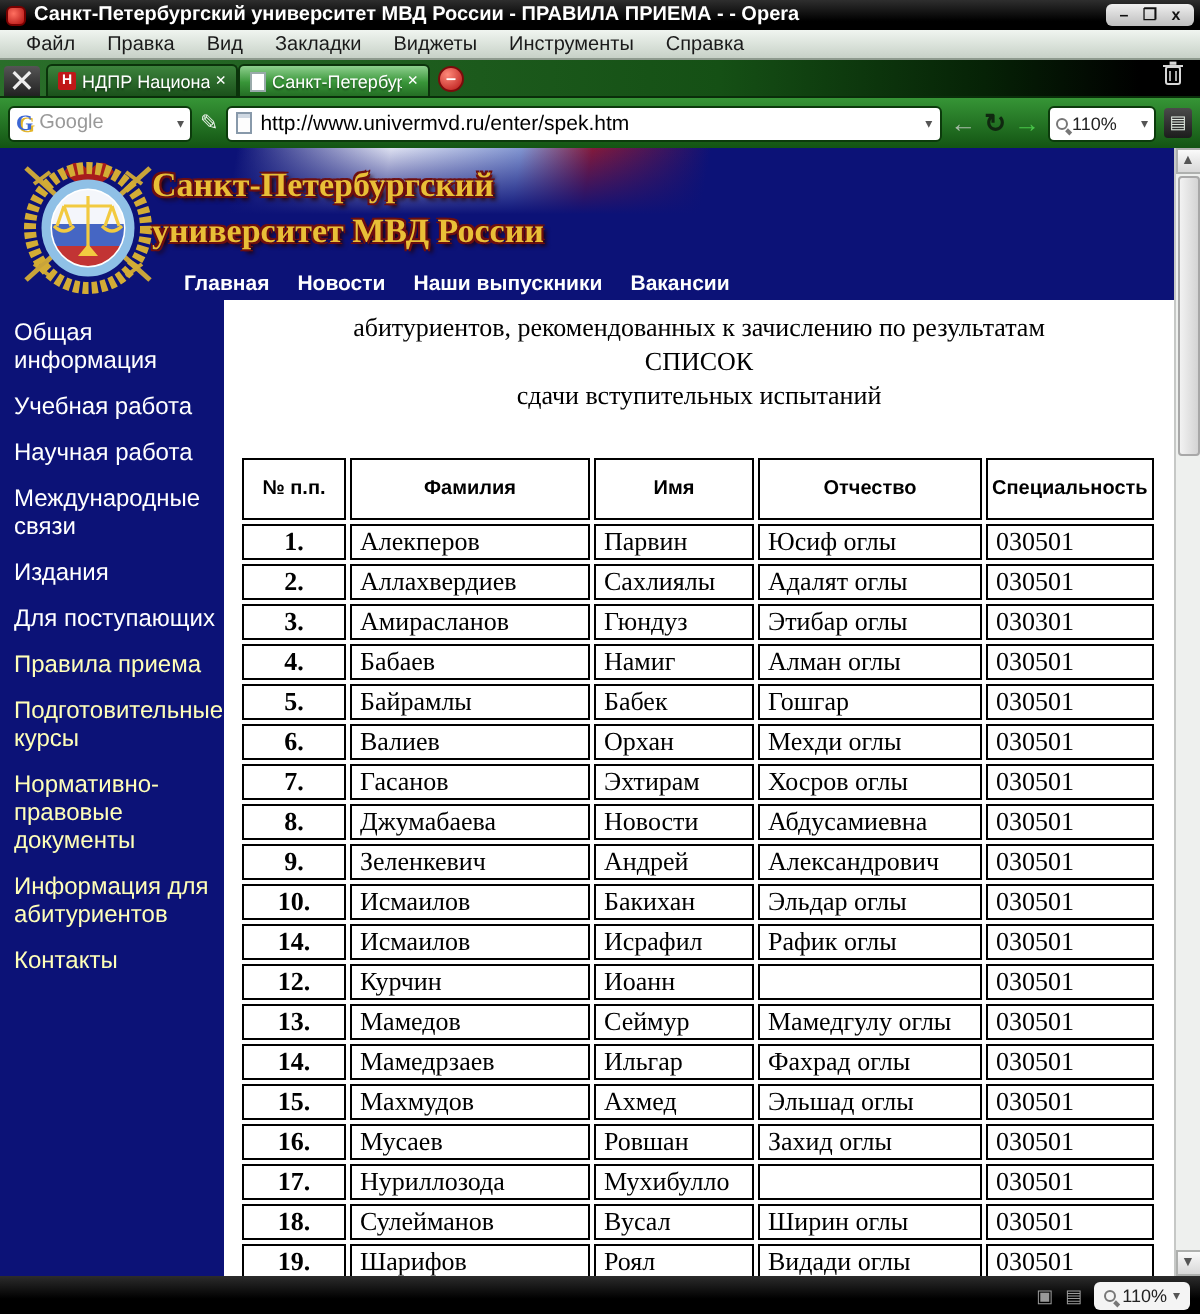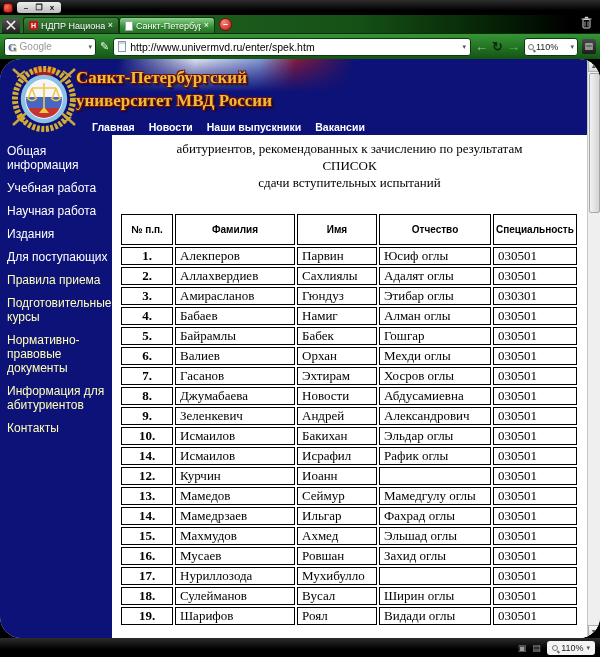--- a/index.html
+++ b/index.html
@@ -67,21 +67,21 @@
   .zoom-box { width:54px; height:18px; background:#fff; border:1px solid #0c3a0c; border-radius:3px;
               display:flex; align-items:center; gap:2px; padding:0 3px; flex:none; }
   .magnifier { width:6px; height:6px; border:1.5px solid #777; border-radius:50%; position:relative; flex:none; }
   .magnifier::after { content:""; position:absolute; width:3px; height:1.5px; background:#777;
                       transform:rotate(45deg); left:4px; top:5px; }
   .zoom-text { font-size:9px; color:#222; flex:1; }
   .panels-btn { width:14px; height:15px; background:linear-gradient(#4a4a4a,#1c1c1c); border-radius:2px;
                 color:#dfe8df; font-size:9px; line-height:15px; text-align:center; flex:none; }
 
   
-  .viewport { flex:1; display:flex; background:#fff; overflow:hidden;border-radius:21px; }
+  .viewport { flex:1; display:flex; background:#fff; overflow:hidden; }
   .page { flex:1; display:flex; flex-direction:column; overflow:hidden; }
 
   .scrollbar { width:13px; background:#eef0ee; border-left:1px solid #c6c8c6; display:flex;
                flex-direction:column; align-items:center; flex:none; }
   .sb-btn { width:13px; height:13px; background:linear-gradient(#fafafa,#d8d8d8); border:1px solid #aeb0ae;
             font-size:7px; line-height:11px; text-align:center; color:#555; flex:none; }
   .sb-thumb { width:11px; height:140px; margin-top:1px; background:linear-gradient(90deg,#f2f2f2,#d4d4d4);
               border:1px solid #a8a8a8; border-radius:2px; flex:none; }
   .sb-track { flex:1; }
 
@@ -127,27 +127,38 @@
                  gap:3px; padding:0 5px; }
   .status-zoom .zoom-text { font-size:9px; }
 </style>
 </head>
 <body>
 
 <div class="window">
 
   <div class="titlebar">
     <span class="opera-logo"></span>
+    <span class="title">Санкт-Петербургский университет МВД России - ПРАВИЛА ПРИЕМА - - Opera</span>
     <span class="win-controls">
       <span class="win-btn">–</span>
       <span class="win-btn">❐</span>
       <span class="win-btn">x</span>
     </span>
   </div>
 
+  <div class="menubar">
+
+  <span class="menu-item">Файл</span>
+      <span class="menu-item">Правка</span>
+      <span class="menu-item">Вид</span>
+      <span class="menu-item">Закладки</span>
+      <span class="menu-item">Виджеты</span>
+      <span class="menu-item">Инструменты</span>
+      <span class="menu-item">Справка</span>
+    </div>
 
   <div class="tabbar">
     <span class="panel-toggle">✕</span>
     <span class="tab inactive">
       <span class="favicon-ndpr">Н</span>
       <span class="tab-label">НДПР Националь...</span>
       <span class="tab-close">×</span>
     </span>
     <span class="tab active">
       <span class="favicon-page"></span>
@@ -240,20 +251,21 @@
             <a href="#" class="site-nav-link">Вакансии</a>
           </div>
       </div>
 
       <div class="page-body">
         <div class="sidebar">
 
         <div class="side-item white">Общая информация</div>
             <div class="side-item white">Учебная работа</div>
             <div class="side-item white">Научная работа</div>
+            <div class="side-item white">Международные связи</div>
             <div class="side-item white">Издания</div>
             <div class="side-item white">Для поступающих</div>
             <div class="side-item yellow">Правила приема</div>
             <div class="side-item yellow">Подготовительные курсы</div>
             <div class="side-item yellow">Нормативно-правовые документы</div>
             <div class="side-item yellow">Информация для абитуриентов</div>
             <div class="side-item yellow">Контакты</div>
           </div>
 
         <div class="content">

